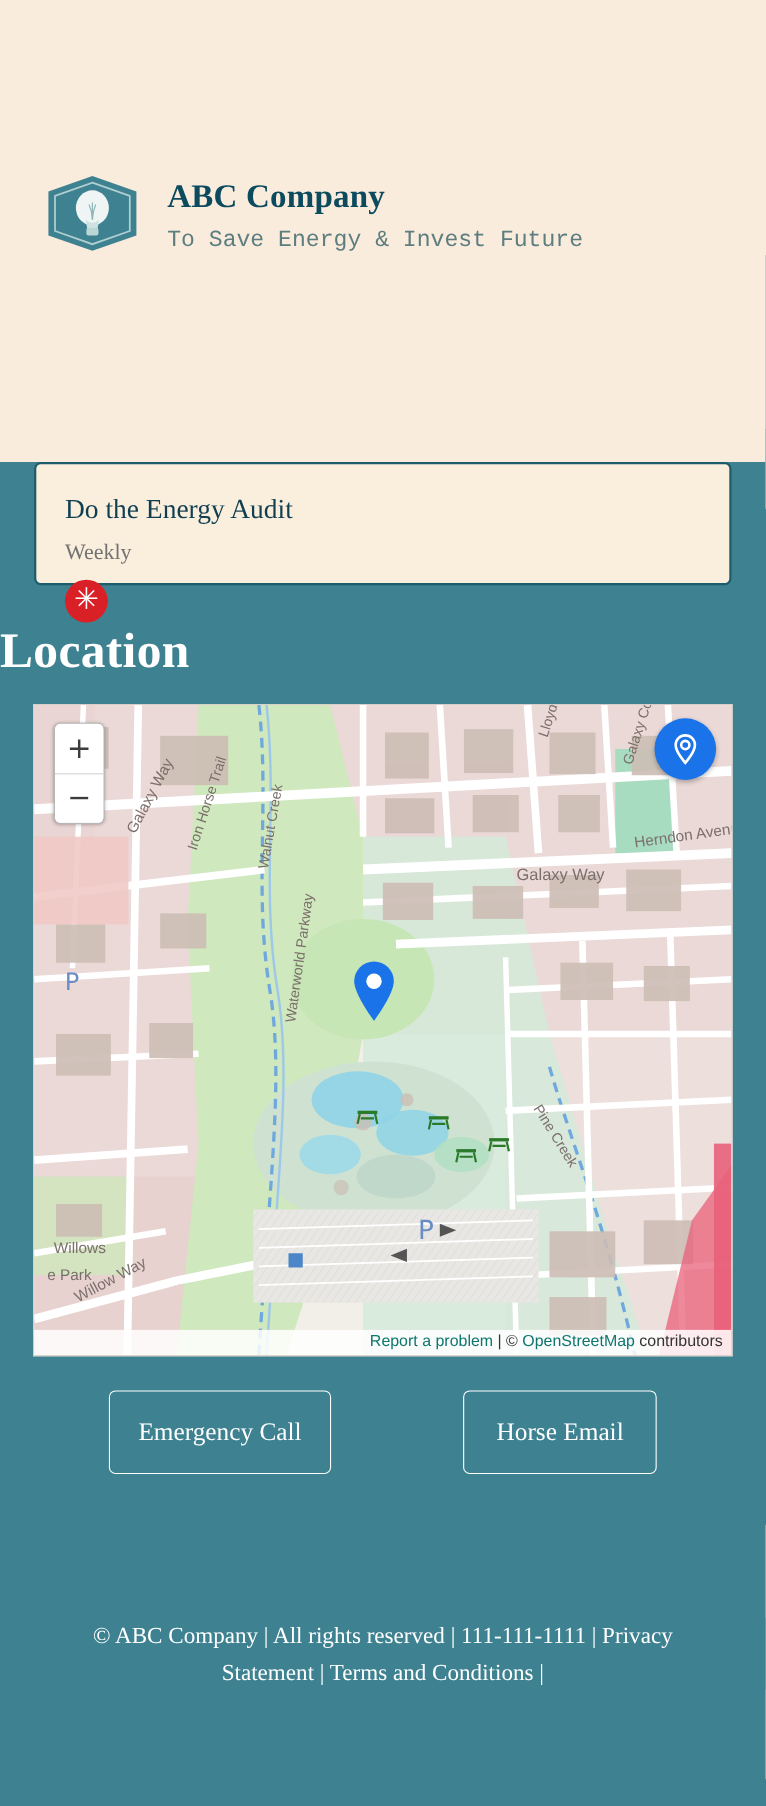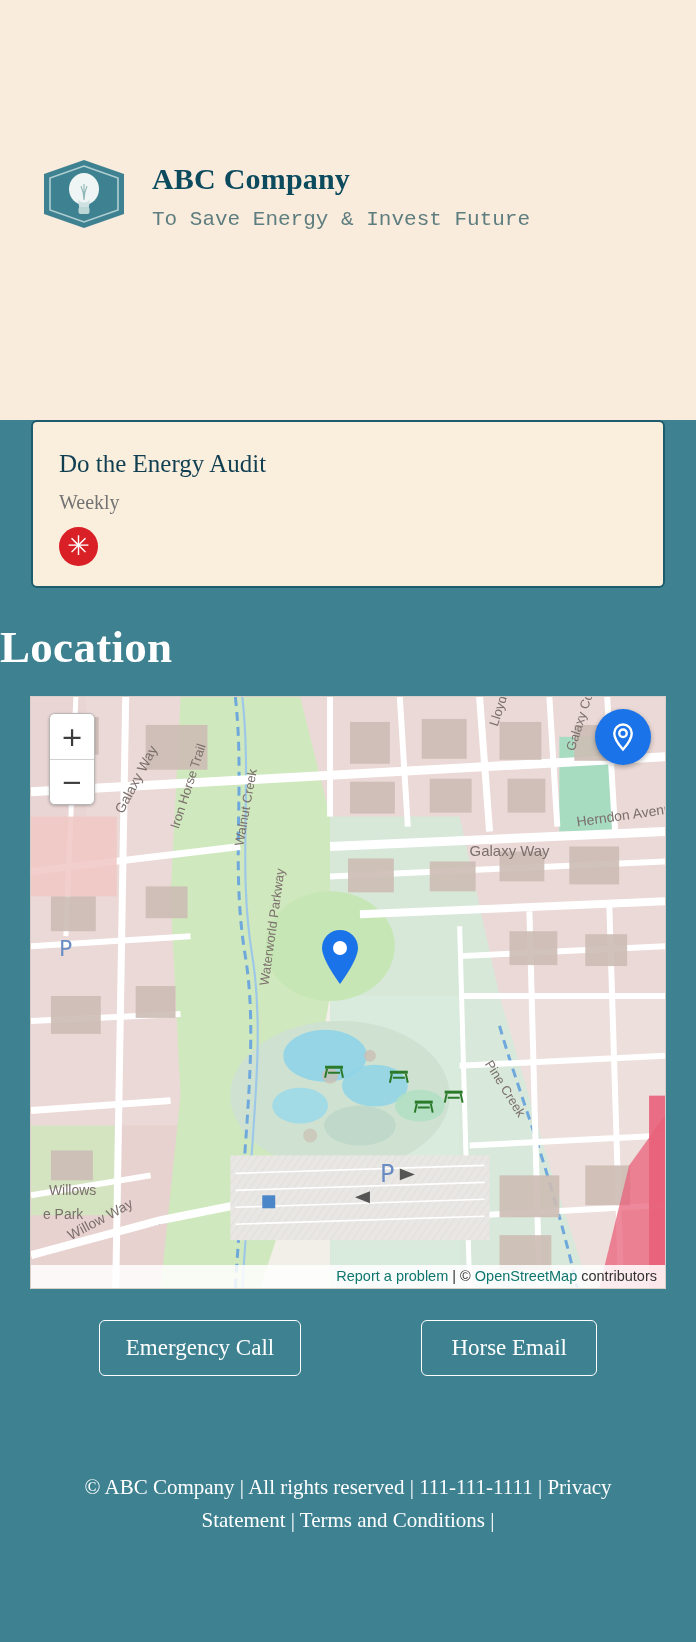--- a/index.html
+++ b/index.html
@@ -52,21 +52,21 @@
     height: 1252px;
     position: relative;
   }
 
   
   .task-card {
     margin: 30px 31px 0 31px;
     background: #faeeddff;
     border: 2px solid #1d5d6b;
     border-radius: 6px;
-    height: 168px;
+    height: 112px;
     padding: 28px 26px 0 26px;
     position: relative;
   }
   .task-title {
     font-size: 25px;
     color: #113f52;
     line-height: 1.1;
   }
   .task-sub {
     margin-top: 13px;
@@ -176,21 +176,21 @@
     margin-top: 31px;
   }
   .action-btn {
     border: 1px solid #ffffff;
     border-radius: 6px;
     background: transparent;
     color: #ffffff;
     font-family: "Liberation Serif", serif;
     font-size: 23px;
     padding: 0 26px;
-    height: 56px;
+    height: 76px;
     min-width: 176px;
     display: flex; align-items: center; justify-content: center;
     cursor: pointer;
   }
 
   
   .footer {
     background: #3e8292;
     text-align: center;
     color: #ffffff;

